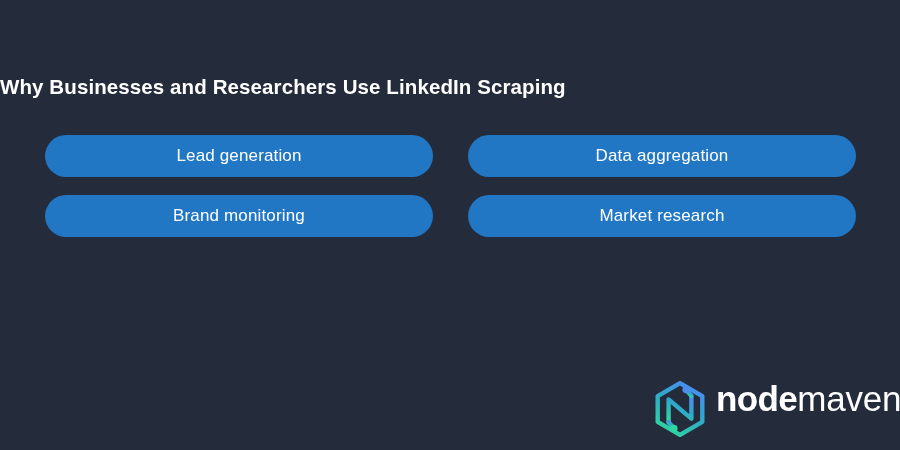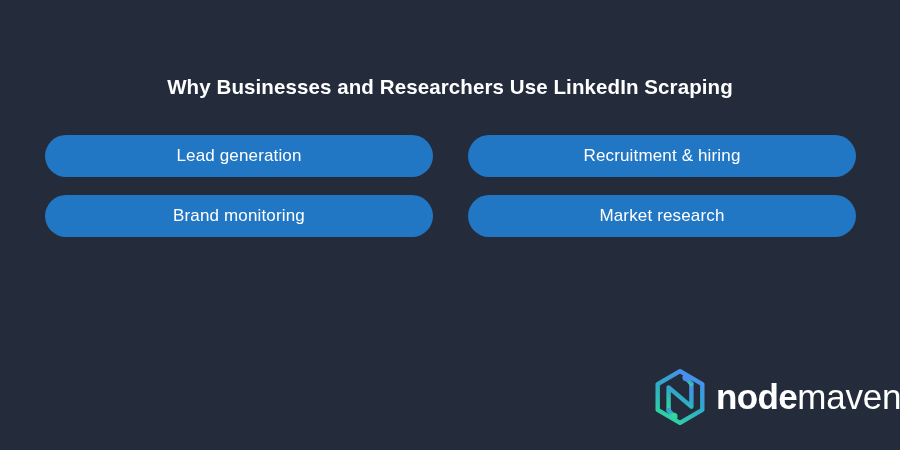--- a/index.html
+++ b/index.html
@@ -19,21 +19,20 @@
     overflow: hidden;
     box-sizing: border-box;
   }
 
   
   #title {
     position: absolute;
     left: 0;
     top: 74px;
     width: 900px;
-    text-align: center;
     font-size: 20.5px;
     font-weight: bold;
     color: #ffffff;
     letter-spacing: 0.1px;
     line-height: 26px;
     white-space: nowrap;
   }
 
   
   #pill-grid {
@@ -64,25 +63,25 @@
     color: #ffffff;
     line-height: 20px;
     white-space: nowrap;
     letter-spacing: 0.15px;
   }
 
   
   #logo {
     position: absolute;
     left: 652px;
-    top: 366px;
+    top: 380px;
     width: 228px;
     height: 62px;
     display: flex;
-    align-items: center;
+    align-items: flex-start;
   }
 
   #logo-mark {
     width: 56px;
     height: 58px;
     flex: none;
     display: block;
   }
 
   #logo-wordmark {
@@ -109,24 +108,24 @@
 <div id="infographic">
 
   <div id="title">Why Businesses and Researchers Use LinkedIn Scraping</div>
 
   <div id="pill-grid">
 
     <div class="pill">
       <span class="pill-label">Lead generation</span>
     </div>
 
+    <div class="pill">
+      <span class="pill-label">Data aggregation</span>
+    </div>
 
-    <div class="pill">
-      <span class="pill-label">Recruitment &amp; hiring</span>
-    </div>
 
 
     <div class="pill">
       <span class="pill-label">Brand monitoring</span>
     </div>
 
     <div class="pill">
       <span class="pill-label">Market research</span>
     </div>
 

